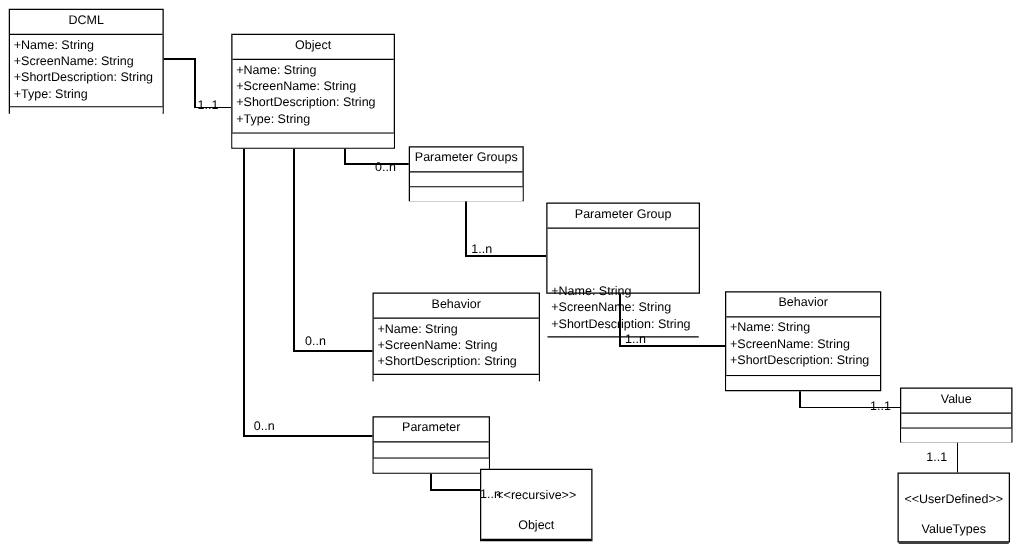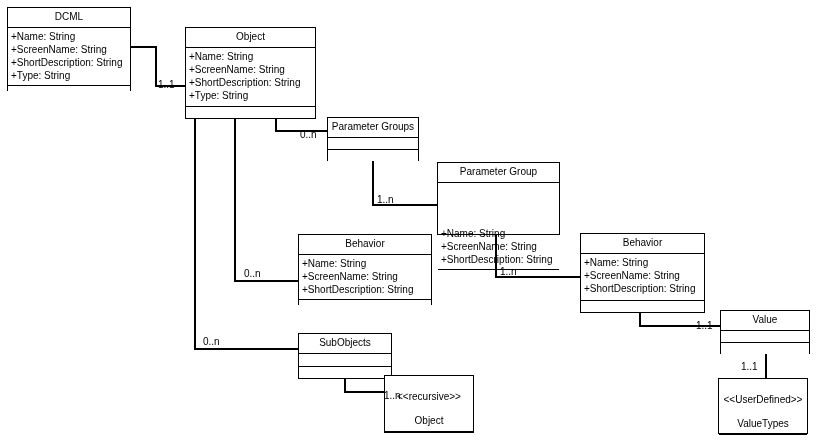--- a/index.html
+++ b/index.html
@@ -161,21 +161,21 @@
     <div class="uml-op-compartment"></div>
   </div>
 
   <div class="uml-class" style="left:720px; top:310px; width:90px; height:44px;">
     <div class="uml-name-compartment">Value</div>
     <div class="uml-attr-compartment empty"></div>
     <div class="uml-op-compartment"></div>
   </div>
 
   <div class="uml-class" style="left:298px; top:333px; width:94px; height:46px;">
-    <div class="uml-name-compartment">SubObjects</div>
+    <div class="uml-name-compartment">Parameter</div>
     <div class="uml-attr-compartment empty"></div>
     <div class="uml-op-compartment"></div>
   </div>
 
   <div class="uml-class" style="left:384px; top:375px; width:90px; height:58px;">
     <div class="uml-name-compartment">
       <span>&lt;&lt;recursive&gt;&gt;</span><br>
       <span>Object</span>
     </div>
     <div class="uml-attr-compartment empty"></div>

